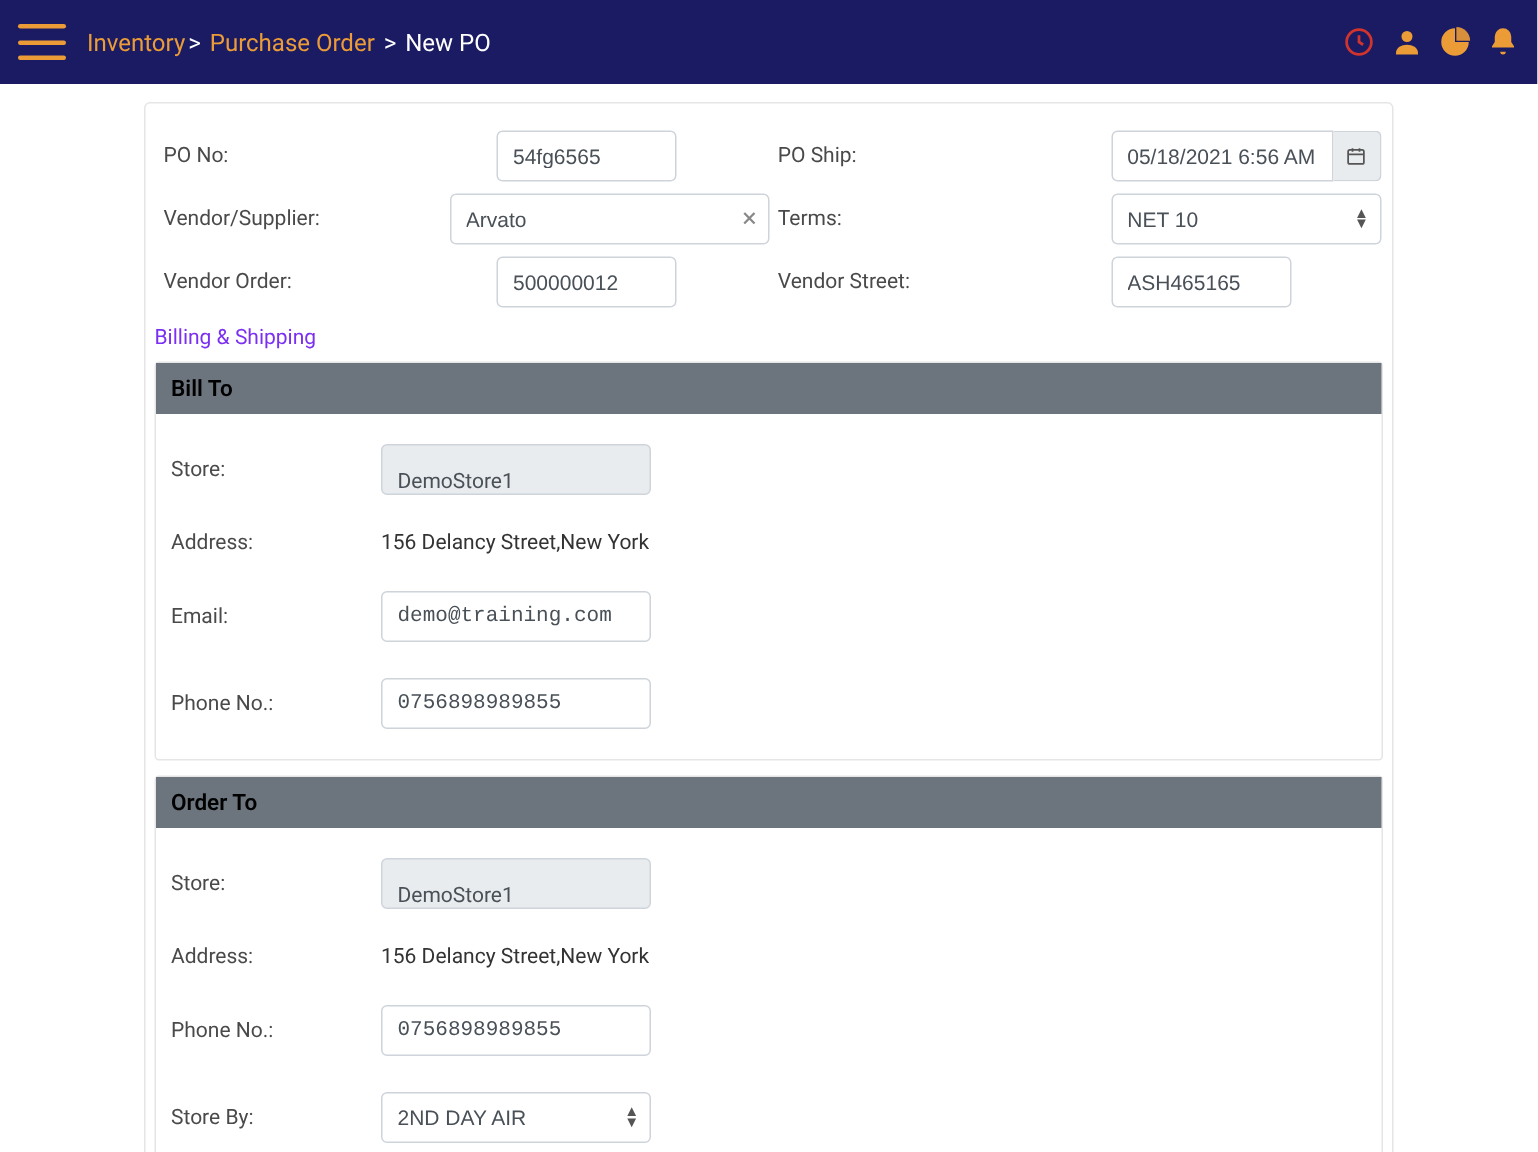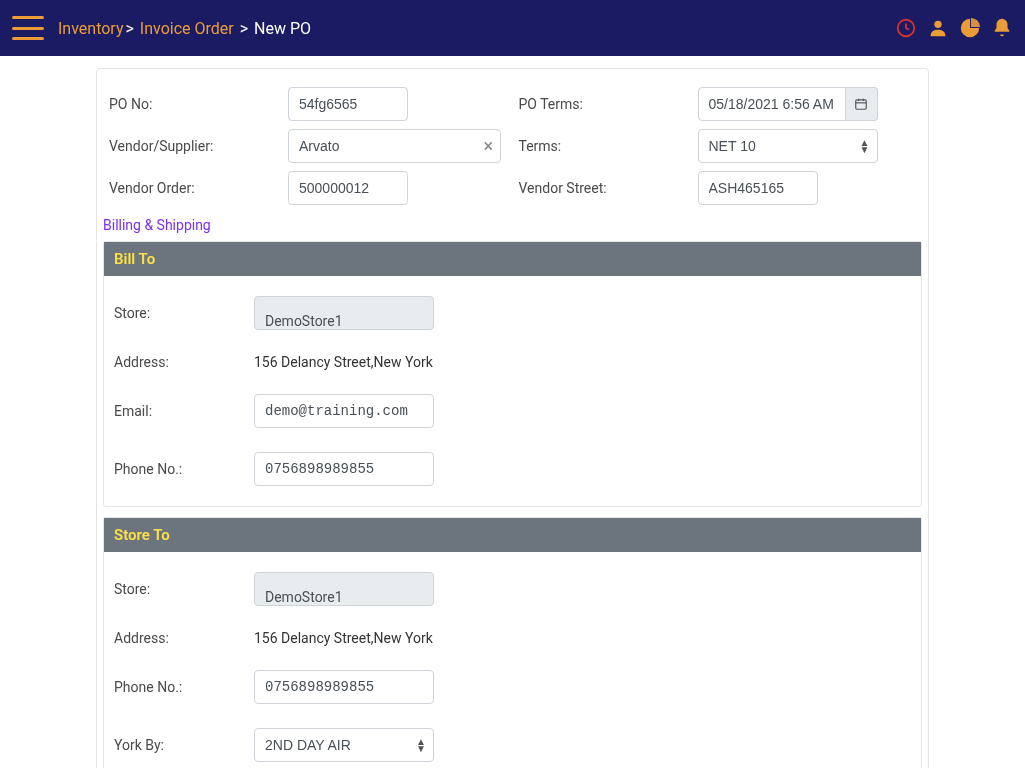--- a/index.html
+++ b/index.html
@@ -41,20 +41,21 @@
       padding: 14px 0 0 0;
     }
     .form-row {
       display: flex;
       padding: 4px 6px;
     }
     .col-left, .col-right {
       width: 50%;
       display: flex;
       align-items: center;
+      gap: 43px;
     }
     .lbl { width: 148px; color: #4a4a4a; padding-left: 6px; }
     .val { flex: 0 0 auto; margin-left: 37px; }
     input.form-control, .form-control {
       height: 34px;
       border: 1px solid #ced4da;
       border-radius: 4px;
       padding: 4px 10px;
       font-size: 14px;
       color: #495057;
@@ -101,21 +102,21 @@
       margin: 8px 0 6px 6px;
       display: inline-block;
     }
     .panel {
       border: 1px solid #e5e5e5;
       margin: 2px 6px 10px 6px;
       border-radius: 3px;
     }
     .panel-header {
       background: #6c757d;
-      color: #fde047;
+      color: #000000;
       font-weight: 600;
       padding: 8px 10px;
       font-size: 15px;
     }
     .panel-body { padding: 8px 4px; }
     .panel-row {
       display: flex;
       align-items: center;
       padding: 12px 6px;
     }
@@ -138,21 +139,21 @@
 
 <div class="navbar">
   <div class="nav-left">
     <div class="hamburger">
       <span></span>
         <span></span>
         <span></span>
     </div>
     <div class="breadcrumb">
       <span class="bc-link">Inventory</span><span class="bc-sep">&gt;</span>
-      <span class="bc-link">Invoice Order</span>
+      <span class="bc-link">Purchase Order</span>
       <span class="bc-sep">&gt;</span>
       <span class="bc-current">New PO</span>
     </div>
   </div>
   <div class="nav-icons">
     <span class="icon clock">
       <svg viewBox="0 0 24 24" fill="none" stroke="currentColor" stroke-width="2">
           <circle cx="12" cy="12" r="9"></circle>
           <path d="M12 7v5l3 2"></path>
         </svg>
@@ -181,21 +182,21 @@
   <div class="card">
 
     <div class="form-row">
       <div class="col-left">
         <div class="lbl">PO No:</div>
         <div class="val">
           <input class="form-control input-sm" value="54fg6565" style="">
         </div>
       </div>
       <div class="col-right">
-        <div class="lbl">PO Terms:</div>
+        <div class="lbl">PO Ship:</div>
         <div class="val date-group">
           <input class="form-control" value="05/18/2021 6:56 AM" style="">
           <div class="cal-btn">
             <svg width="14" height="14" viewBox="0 0 24 24" fill="currentColor">
                 <rect x="3" y="5" width="18" height="16" rx="2" fill="none" stroke="currentColor" stroke-width="2"></rect>
                 <line x1="3" y1="10" x2="21" y2="10" stroke="currentColor" stroke-width="2"></line>
                 <line x1="8" y1="3" x2="8" y2="7" stroke="currentColor" stroke-width="2"></line>
                 <line x1="16" y1="3" x2="16" y2="7" stroke="currentColor" stroke-width="2"></line>
               </svg>
           </div>
@@ -257,36 +258,36 @@
         </div>
         <div class="panel-row">
           <div class="plbl">Phone No.:</div>
           <input class="form-control" value="0756898989855" style="">
         </div>
       </div>
     </div>
 
     
     <div class="panel">
-      <div class="panel-header">Store To</div>
+      <div class="panel-header">Order To</div>
       <div class="panel-body">
         <div class="panel-row">
           <div class="plbl">Store:</div>
           <div class="readonly-field">DemoStore1</div>
         </div>
         <div class="panel-row">
           <div class="plbl">Address:</div>
           <div class="plain-text">156 Delancy Street,New York</div>
         </div>
         <div class="panel-row">
           <div class="plbl">Phone No.:</div>
           <input class="form-control" value="0756898989855" style="">
         </div>
         <div class="panel-row">
-          <div class="plbl">York By:</div>
+          <div class="plbl">Store By:</div>
           <div class="select-wrap">
             <select class="form-control">
               <option>2ND DAY AIR</option>
             </select>
             <span class="select-caret">▲<br>▼</span>
           </div>
         </div>
       </div>
     </div>
 

